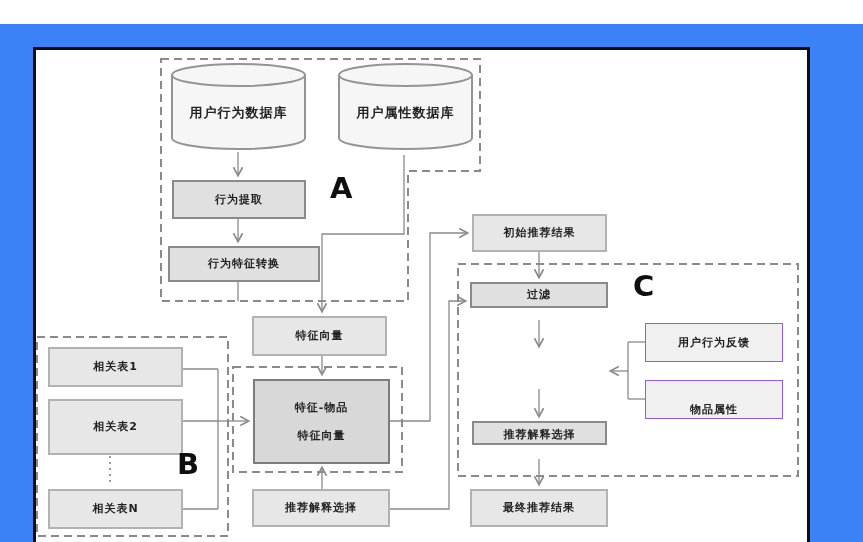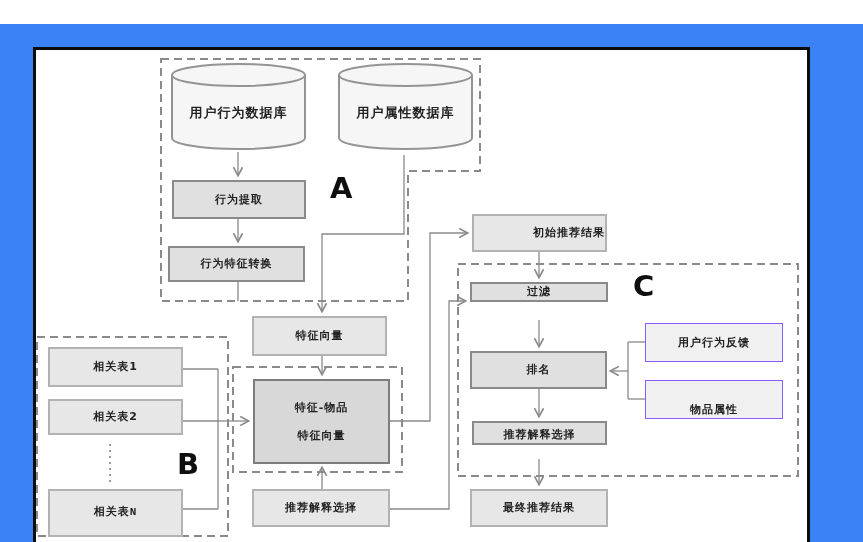--- a/index.html
+++ b/index.html
@@ -97,53 +97,50 @@
     <svg width="137" height="90" viewBox="0 0 137 90">
       <path d="M2,13 L2,76 A66.5,11 0 0 0 135,76 L135,13" fill="#f6f6f6" stroke="#949494" stroke-width="2"></path>
       <ellipse cx="68.5" cy="13" rx="66.5" ry="11" fill="#f6f6f6" stroke="#949494" stroke-width="2"></ellipse>
     </svg>
     <span class="cyl-label">用户属性数据库</span>
   </div>
 
   <div class="box emph" style="left:172px; top:156px; width:134px; height:39px;">
     <span>行为提取</span>
   </div>
-  <div class="box emph" style="left:168px; top:222px; width:137px; height:36px;">
+  <div class="box emph" style="left:168px; top:222px; width:152px; height:36px;">
     <span>行为特征转换</span>
   </div>
 
   <div class="box light" style="left:252px; top:292px; width:135px; height:40px;">
     <span>特征向量</span>
   </div>
   <div class="box strong" style="left:253px; top:355px; width:137px; height:85px;gap:12px;">
     <span>特征-物品</span>
     <span>特征向量</span>
   </div>
   <div class="box light" style="left:252px; top:465px; width:138px; height:38px;">
     <span>推荐解释选择</span>
   </div>
 
   <div class="box light" style="left:48px; top:323px; width:135px; height:40px;">
     <span>相关表1</span>
   </div>
-  <div class="box light" style="left:48px; top:375px; width:135px; height:36px;">
+  <div class="box light" style="left:48px; top:375px; width:135px; height:56px;">
     <span>相关表2</span>
   </div>
-  <div class="box light" style="left:48px; top:465px; width:135px; height:48px;font-family:Liberation Mono, monospace;">
+  <div class="box light" style="left:48px; top:465px; width:135px; height:40px;">
     <span>相关表N</span>
   </div>
 
-  <div class="box light" style="left:472px; top:190px; width:135px; height:38px;align-items:flex-end;">
+  <div class="box light" style="left:472px; top:190px; width:135px; height:38px;">
     <span>初始推荐结果</span>
   </div>
-  <div class="box emph" style="left:470px; top:258px; width:138px; height:20px;">
+  <div class="box emph" style="left:470px; top:258px; width:138px; height:26px;">
     <span>过滤</span>
-  </div>
-  <div class="box emph" style="left:470px; top:327px; width:137px; height:38px;">
-    <span>排名</span>
   </div>
   <div class="box emph" style="left:472px; top:397px; width:135px; height:24px;justify-content:flex-end;">
     <span>推荐解释选择</span>
   </div>
   <div class="box light" style="left:470px; top:465px; width:138px; height:38px;text-align:right;">
     <span>最终推荐结果</span>
   </div>
   <div class="box soft" style="left:645px; top:299px; width:138px; height:39px;">
     <span>用户行为反馈</span>
   </div>

